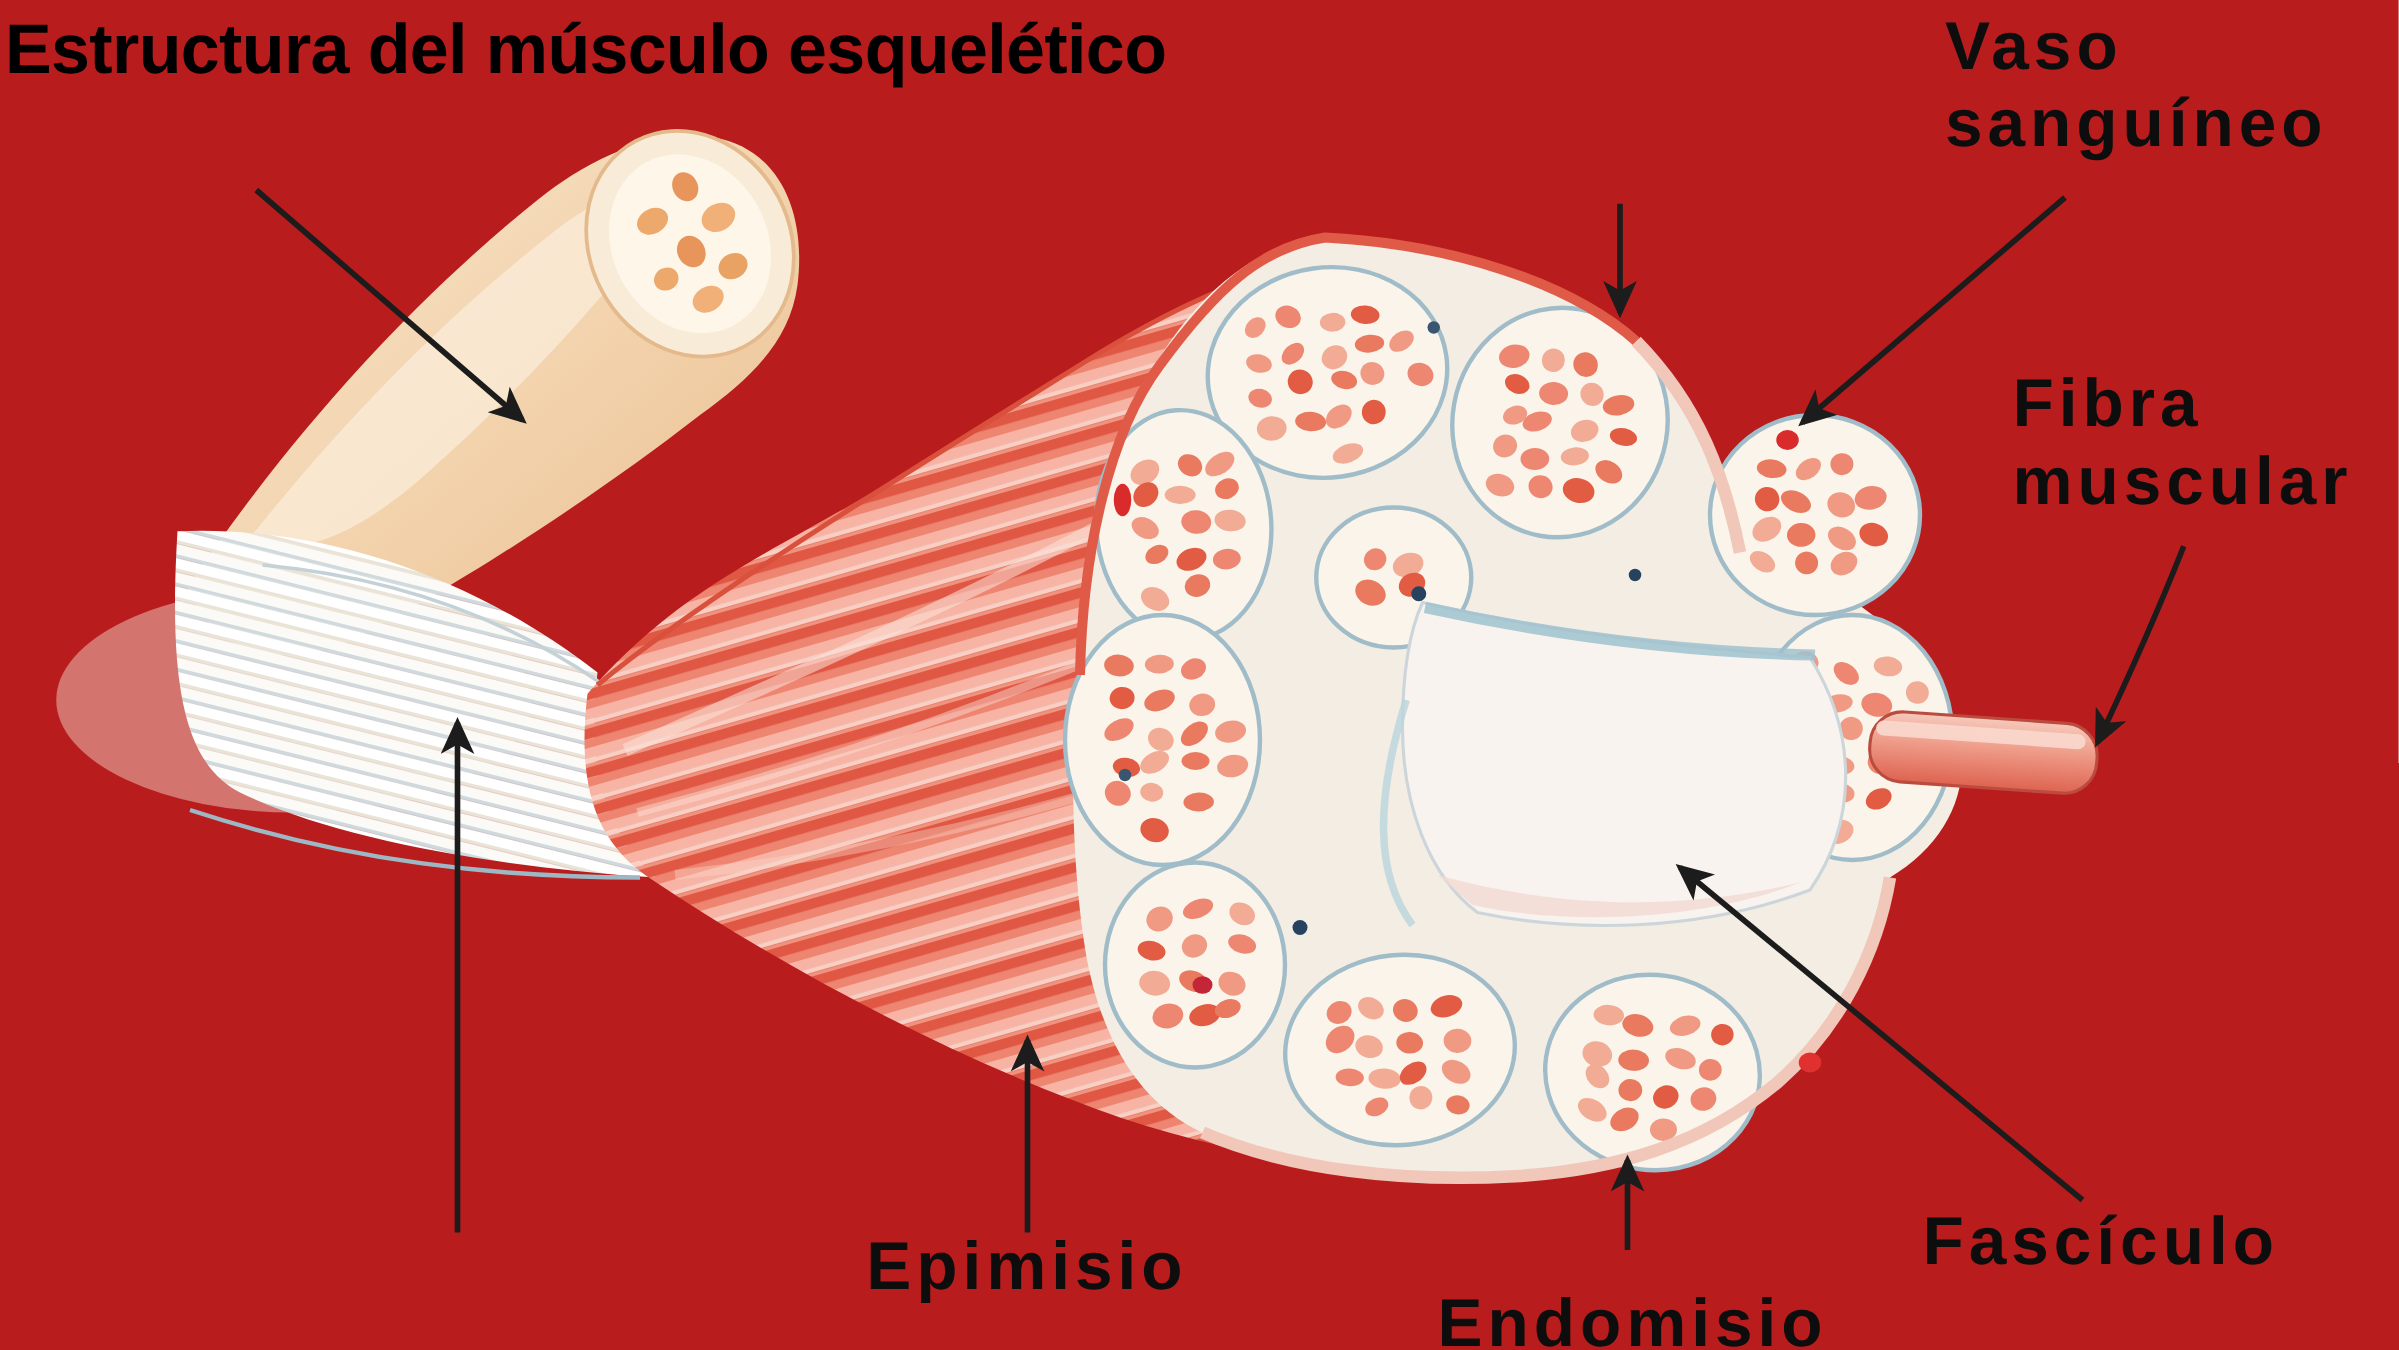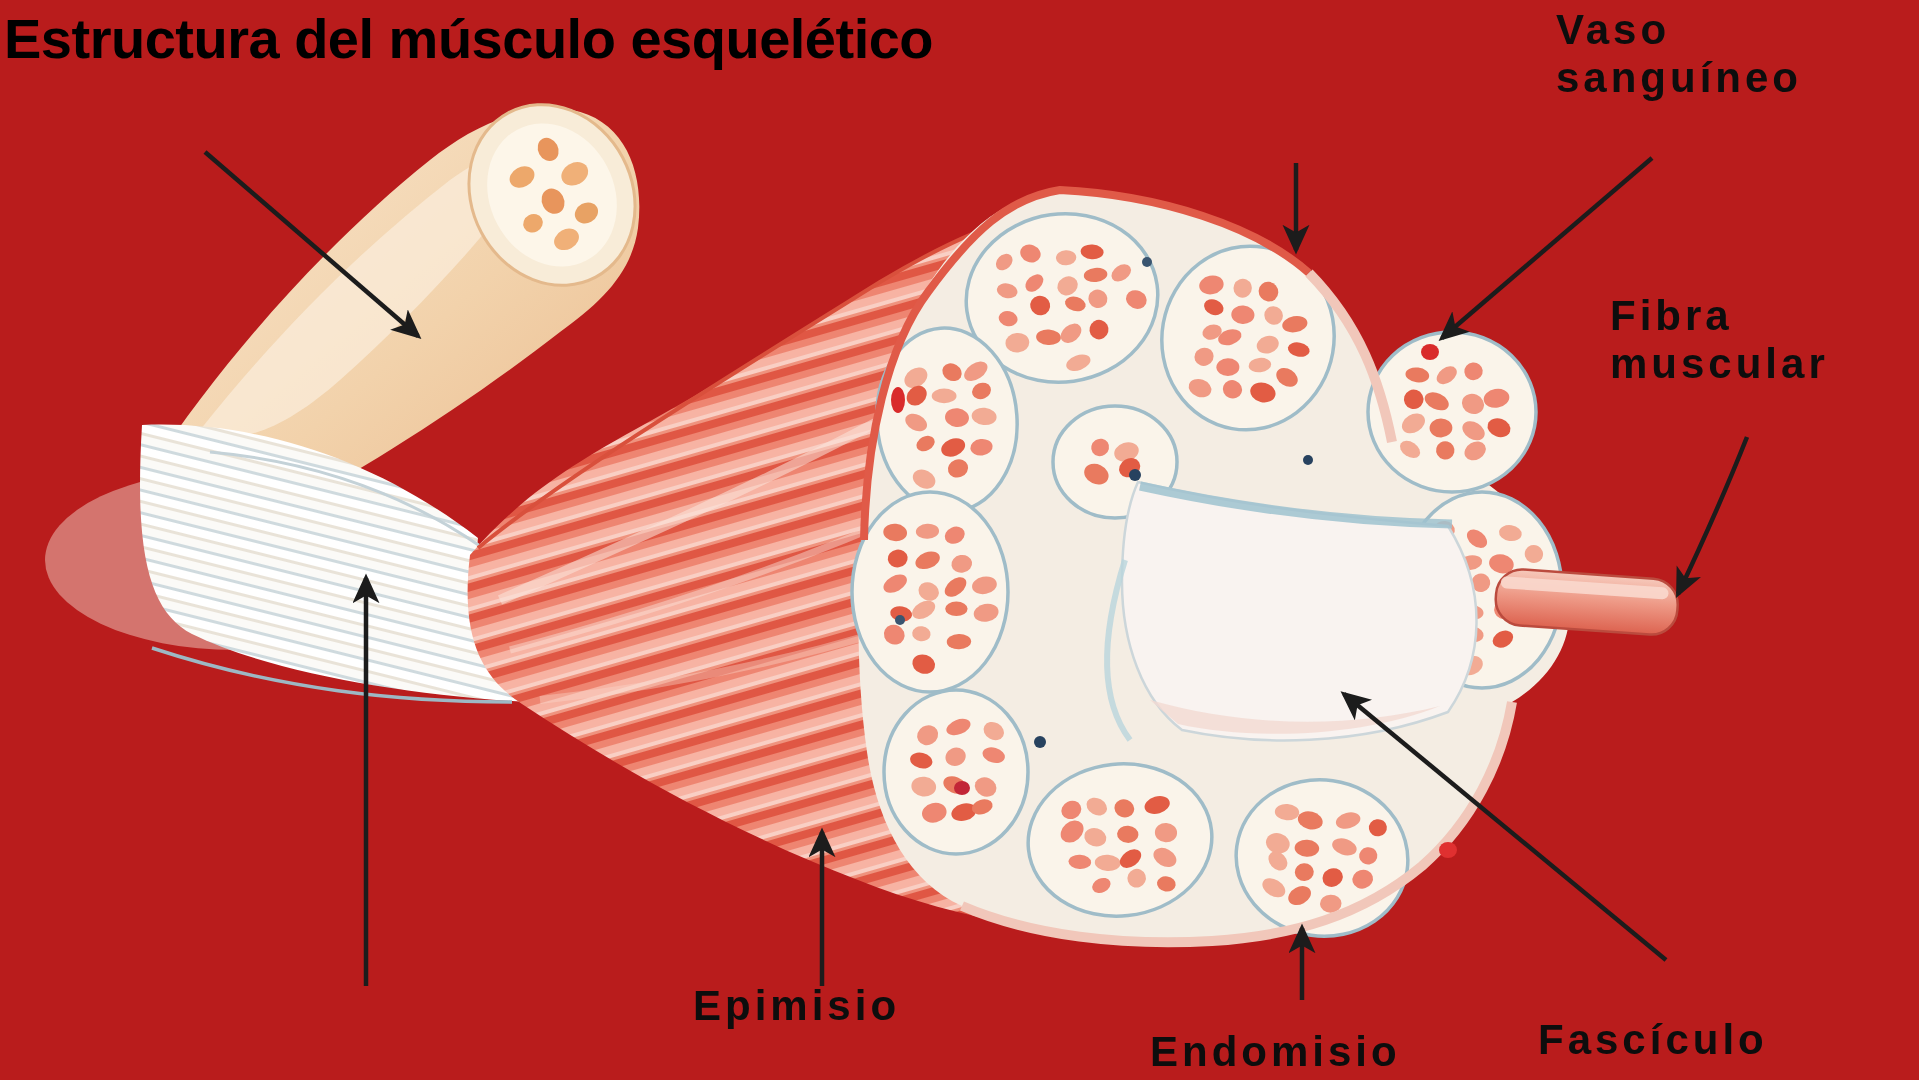--- a/index.html
+++ b/index.html
@@ -2,21 +2,21 @@
 <html><head>
 <meta charset="utf-8">
 <style>
   html,body{margin:0;padding:0;background:#fff;}
   .stage{
     position:relative;width:1919px;height:1080px;background:#b91c1c;
     overflow:hidden;font-family:"Liberation Sans","DejaVu Sans",sans-serif;
   }
   .stage svg{position:absolute;left:0;top:0;}
   .lbl{
-    position:absolute;color:#0d0d0d;font-weight:700;font-size:42px;
+    position:absolute;color:#0d0d0d;font-weight:700;font-size:54px;
     letter-spacing:4px;line-height:1.15;white-space:pre-line;
   }
   .title{
     position:absolute;left:4px;top:6px;color:#000;font-weight:700;
     font-size:56px;letter-spacing:-0.5px;
   }
 </style>
 </head>
 <body>
 
@@ -320,14 +320,14 @@
     <path marker-end="url(#ah)" d="M1302 1000 L1302 928"></path>
     <path marker-end="url(#ah)" d="M1666 960 L1344 694"></path>
   </g>
 </svg>
 
   <div class="title">Estructura del músculo esquelético</div>
   <div class="lbl" style="left:1556px;top:6px;width:350px;">Vaso sanguíneo</div>
   <div class="lbl" style="left:1610px;top:292px;width:330px;">Fibra muscular</div>
   <div class="lbl" style="left:693px;top:982px;">Epimisio</div>
   <div class="lbl" style="left:1150px;top:992px;margin-top:36px;">Endomisio</div>
-  <div class="lbl" style="left:1538px;top:1016px;text-align:center;">Fascículo</div>
+  <div class="lbl" style="left:1538px;top:962px;text-align:center;">Fascículo</div>
 </div>
 
 </body></html>

